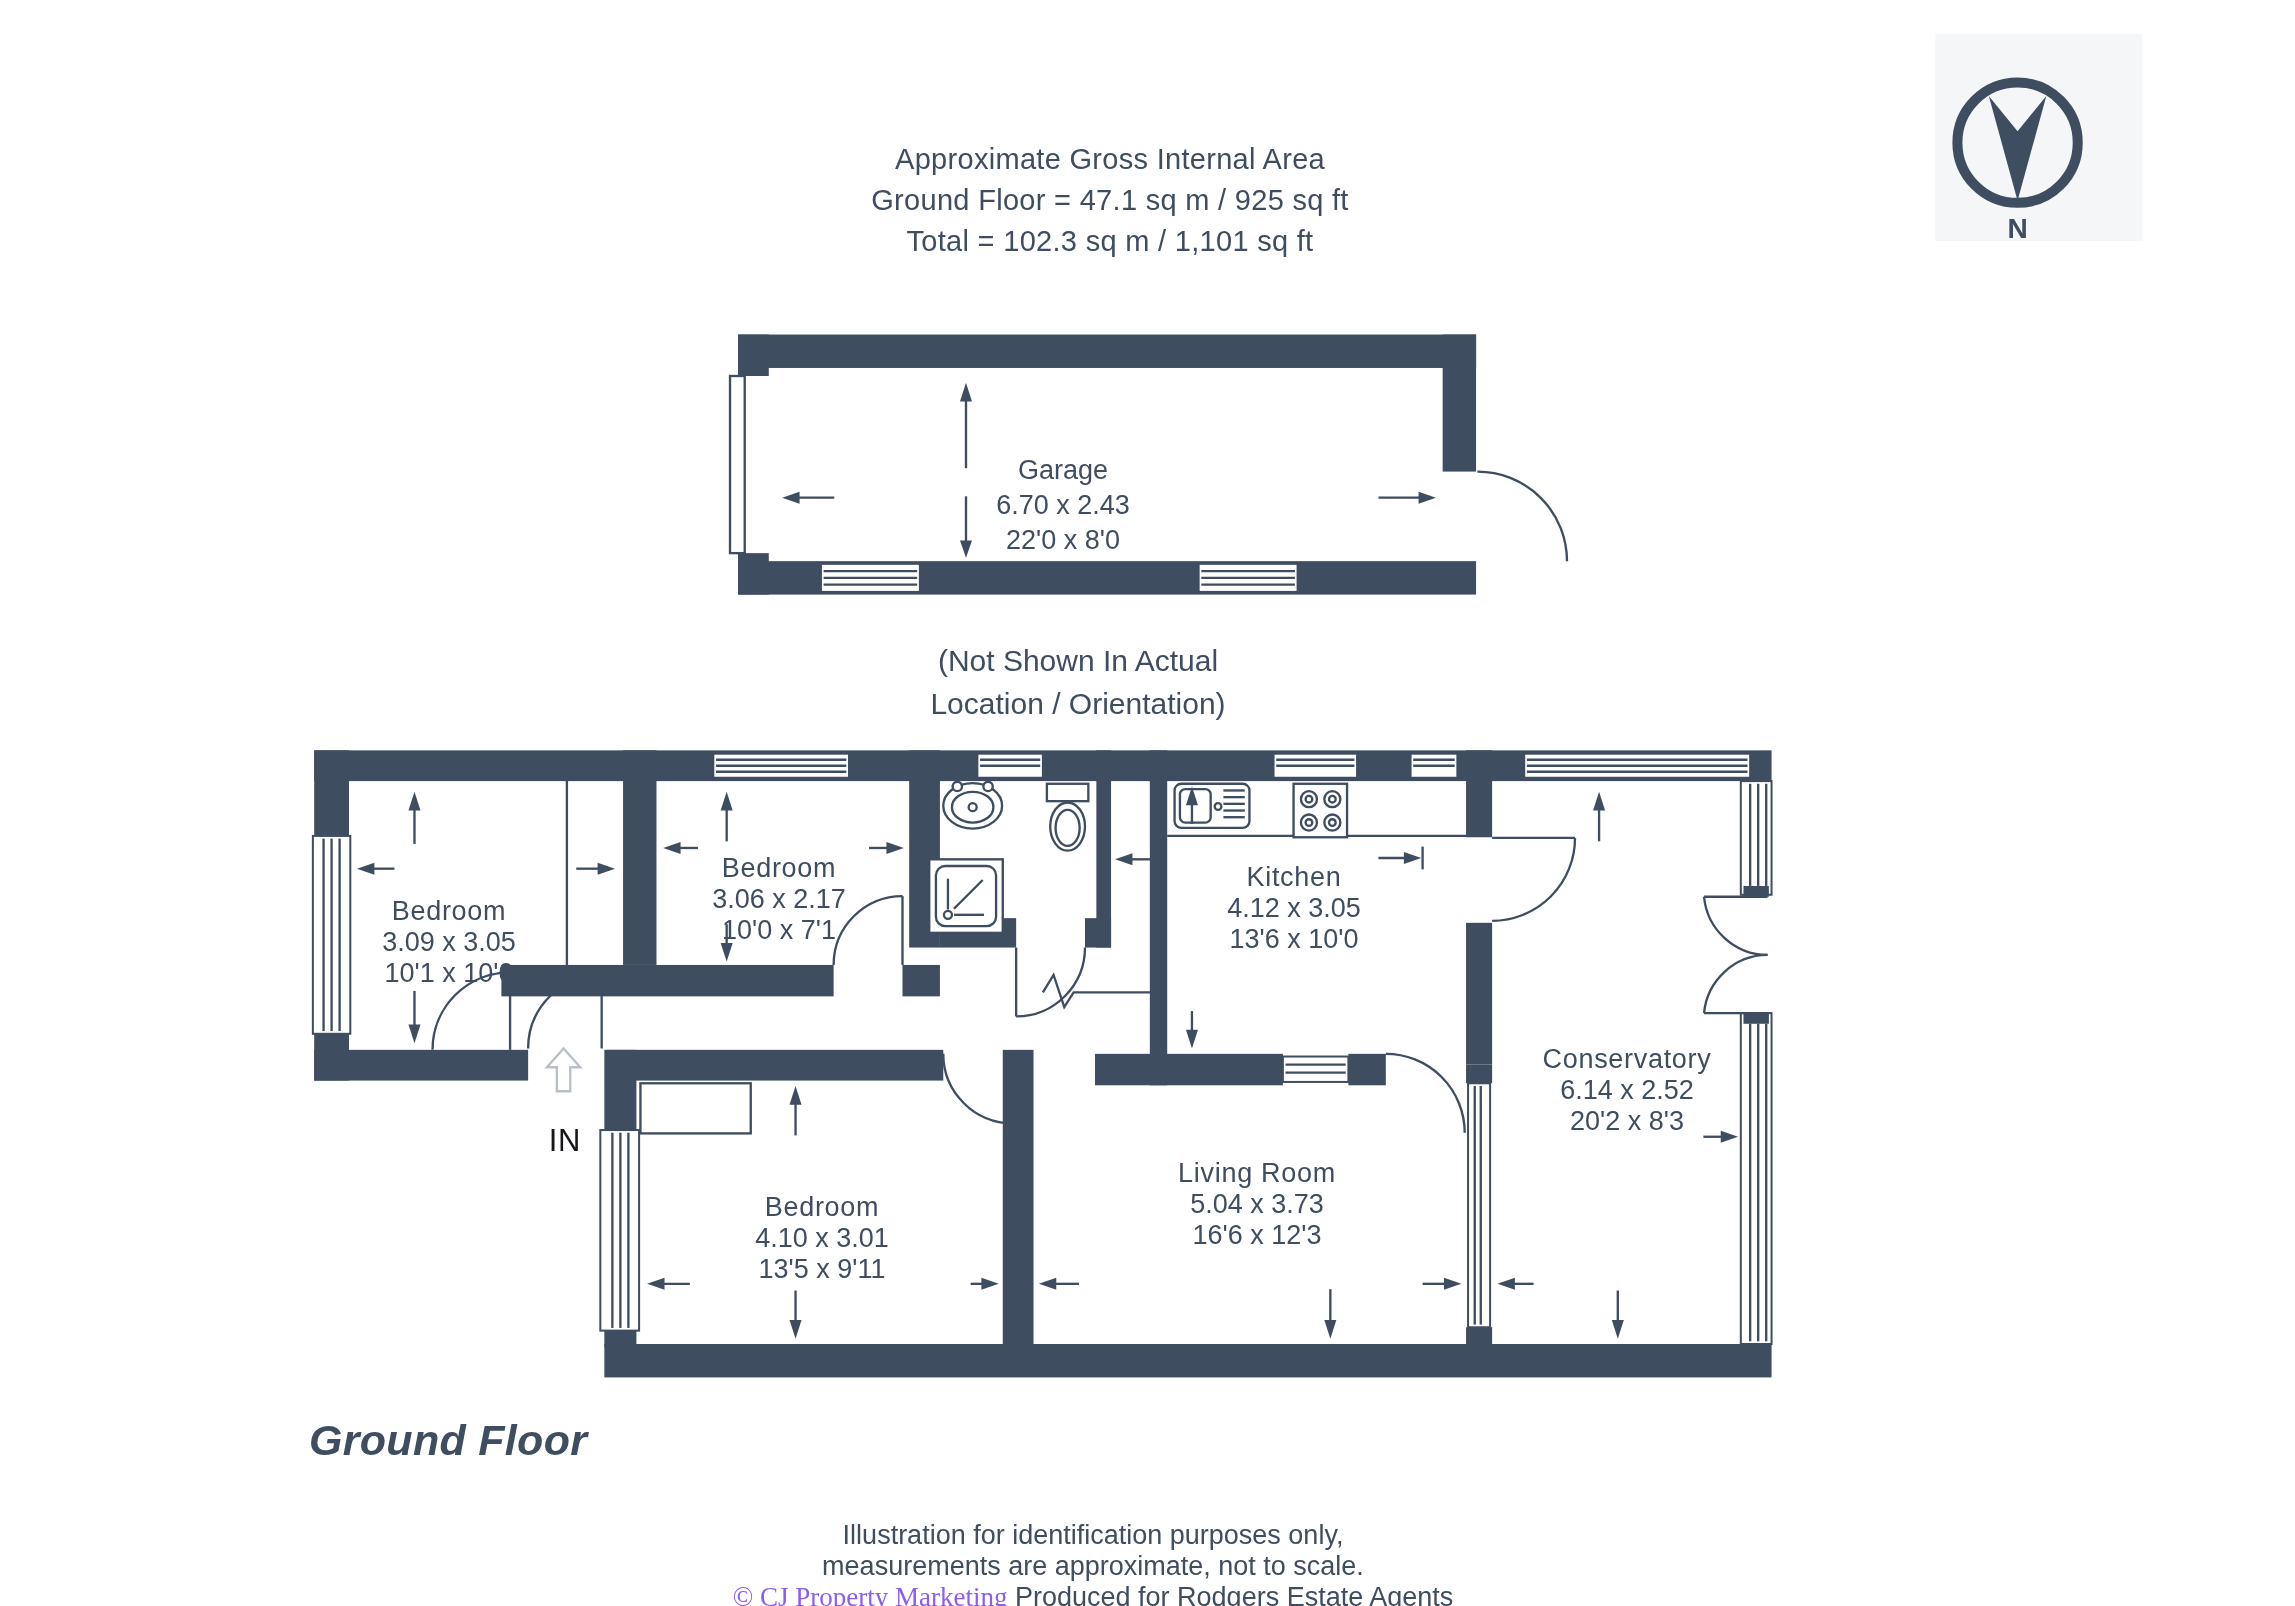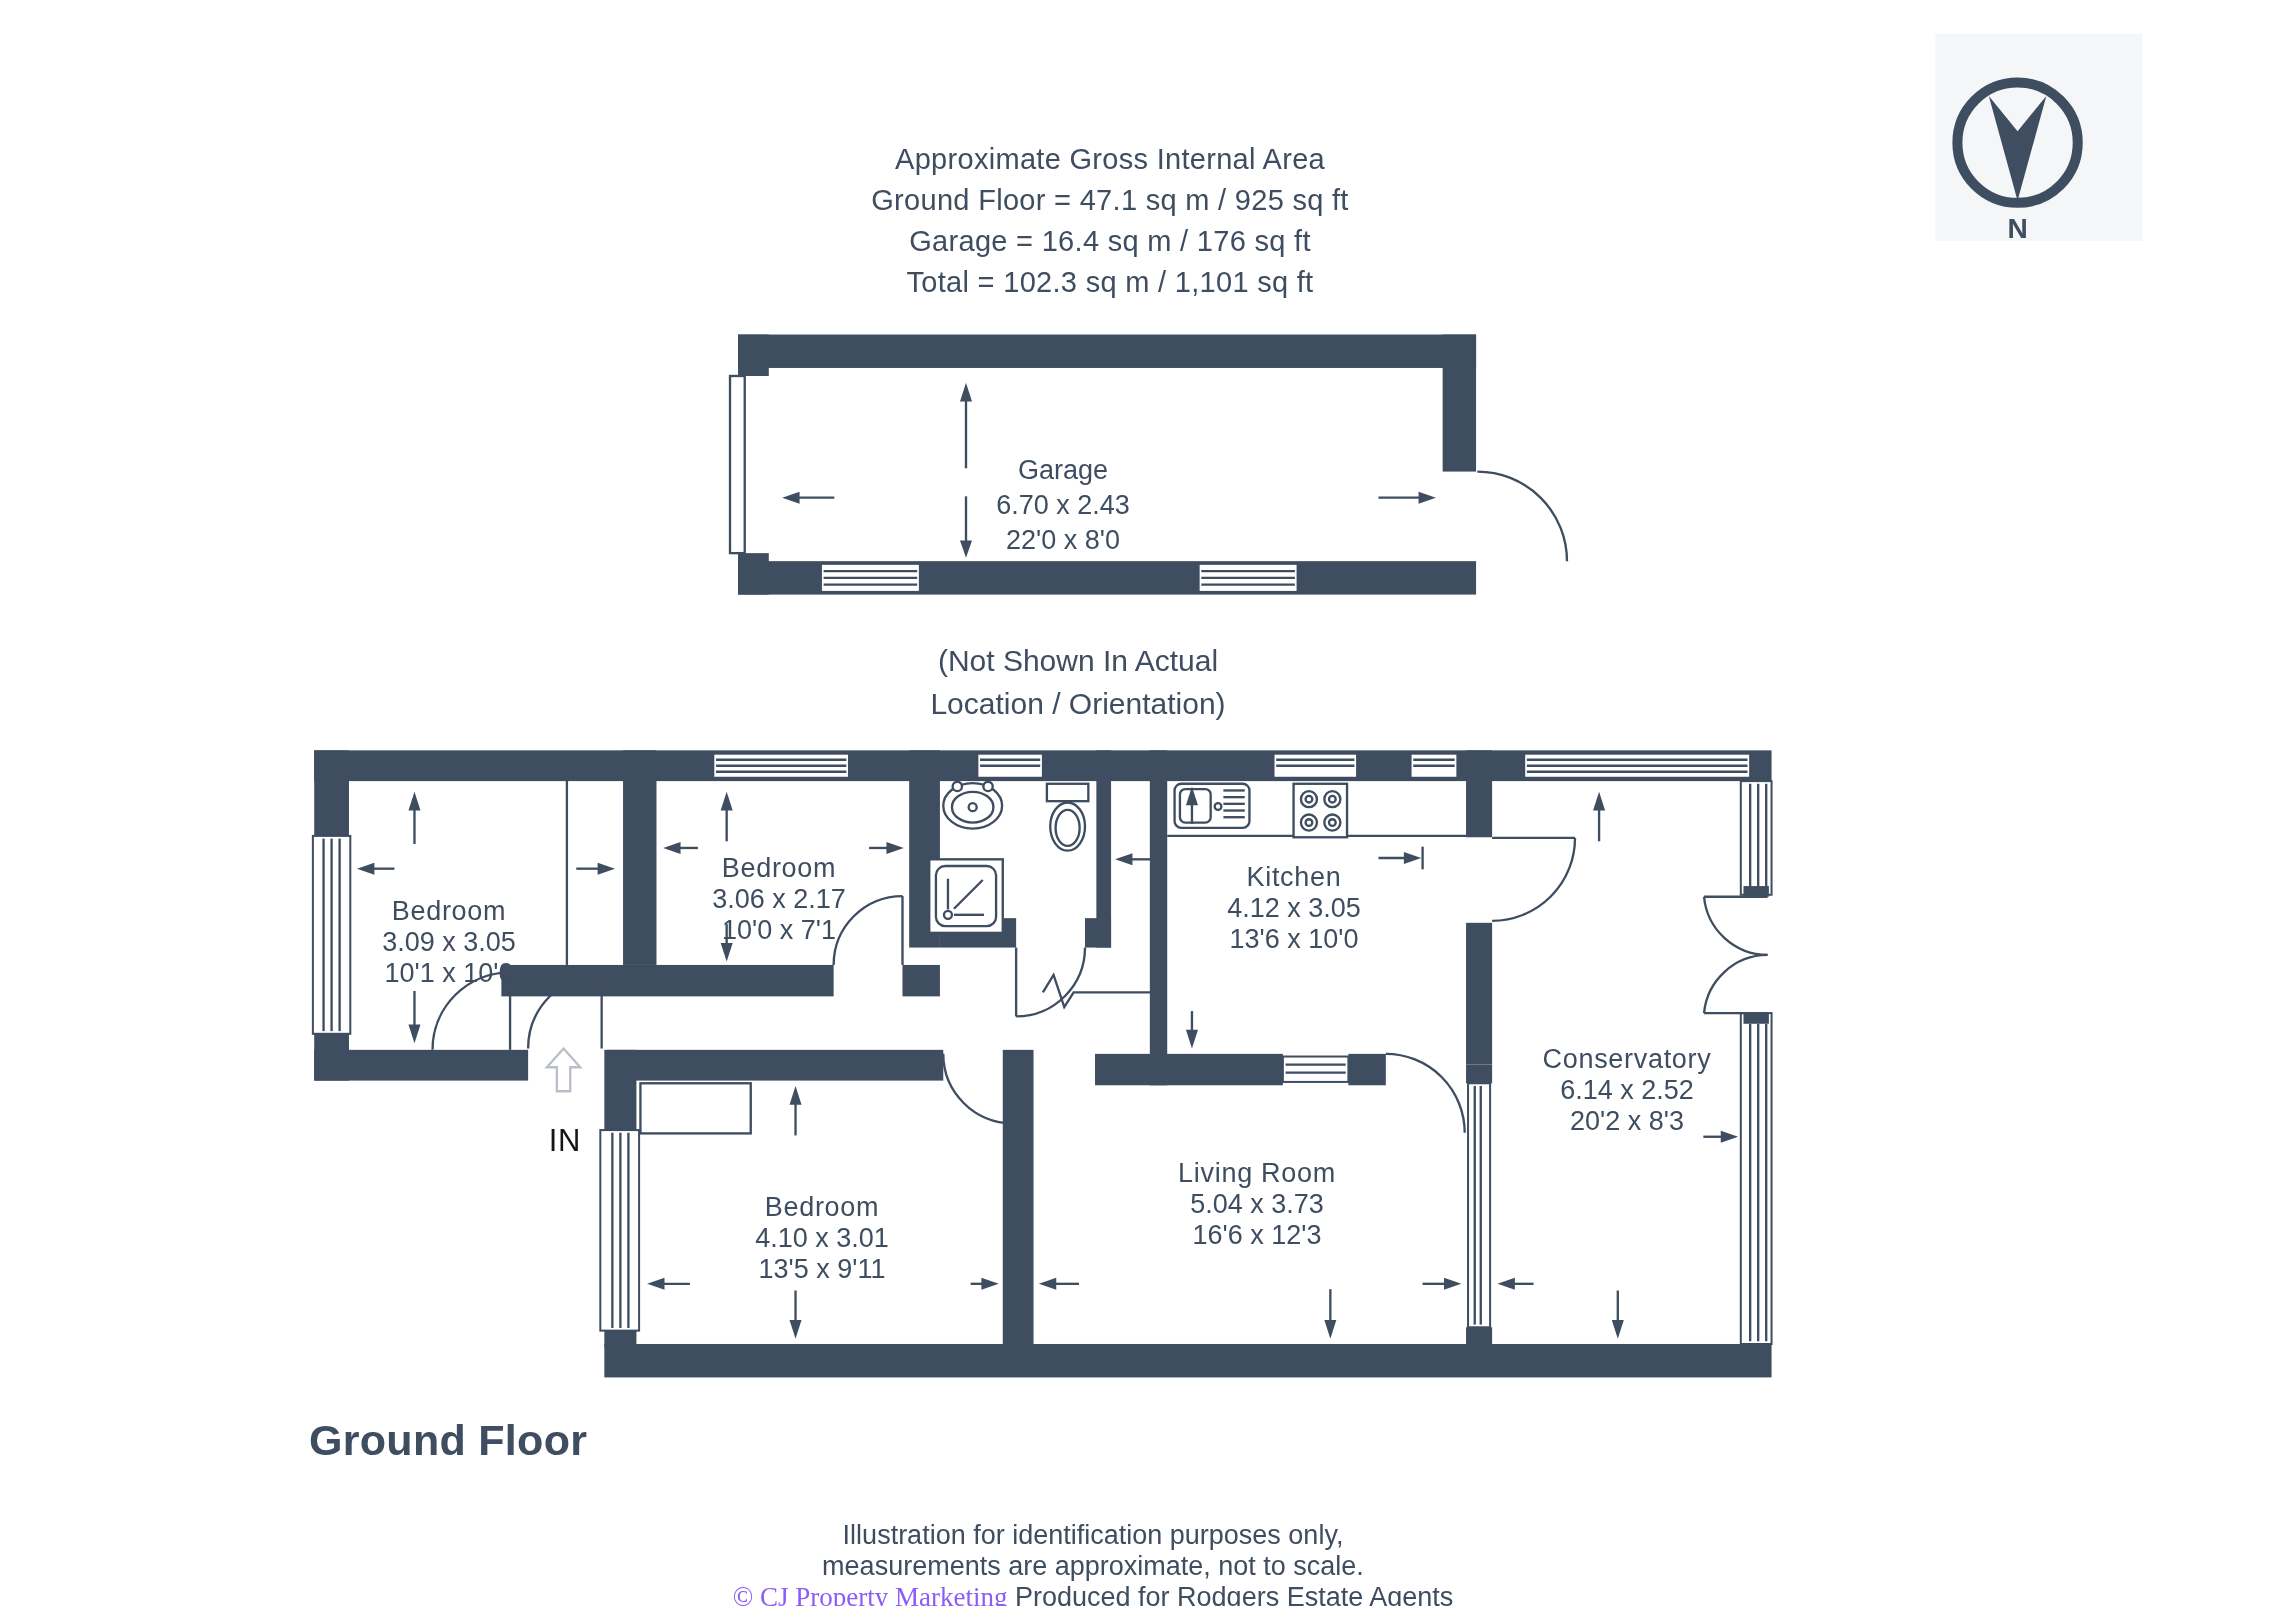--- a/index.html
+++ b/index.html
@@ -300,21 +300,20 @@
     <rect x="2895" y="50" width="310" height="310" fill="#f5f6f8"></rect>
     <circle cx="3018" cy="213" r="90" fill="none" stroke="#3f4d60" stroke-width="15"></circle>
     <polygon fill="#3f4d60" points="2975,143 3018,196 3061,143 3018,300"></polygon>
     <text class="compass-n" x="3018" y="356">N</text>
   </g>
 </svg>
 
 <div class="abs center hdr" style="left:1110px;top:107px;">
   <div>Approximate Gross Internal Area</div>
   <div>Ground Floor = 47.1 sq m / 925 sq ft</div>
-  <div>Garage = 16.4 sq m / 176 sq ft</div>
   <div>Total = 102.3 sq m / 1,101 sq ft</div>
 </div>
 
 <div class="abs center garage-label" style="left:1063px;top:421px;">
   <div class="rname">Garage</div>
   <div>6.70 x 2.43</div>
   <div>22'0 x 8'0</div>
 </div>
 
 <div class="abs center note" style="left:1078px;top:607px;">
@@ -353,21 +352,21 @@
 </div>
 
 <div class="abs center room-label" style="left:822px;top:1160px;">
   <div class="rname">Bedroom</div>
   <div>4.10 x 3.01</div>
   <div>13'5 x 9'11</div>
 </div>
 
 <div class="abs center in-label" style="left:565px;top:1091px;">IN</div>
 
-<div class="abs floor-title" style="left:309px;top:1384px;">Ground Floor</div>
+<div class="abs floor-title" style="left:309px;top:1384px;font-style:italic;">Ground Floor</div>
 
 <div class="abs center footer" style="left:1093px;top:1488px;">
   <div>Illustration for identification purposes only,</div>
   <div>measurements are approximate, not to scale.</div>
   <div>
     <span class="credit">© CJ Property Marketing</span>
     <span>Produced for Rodgers Estate Agents</span>
   </div>
 </div>
 

